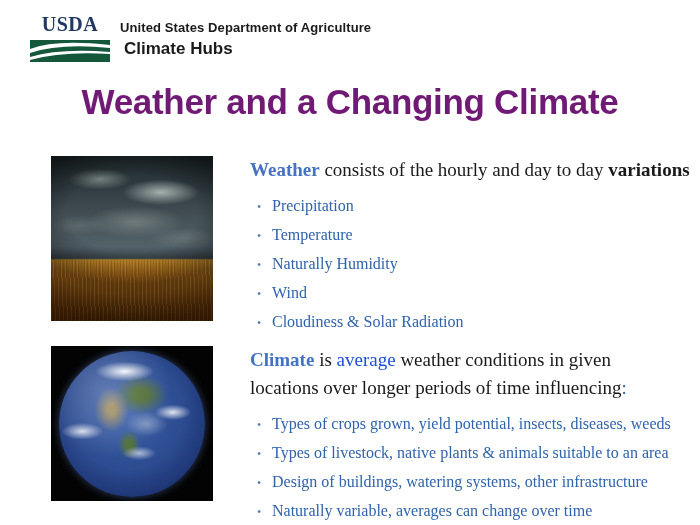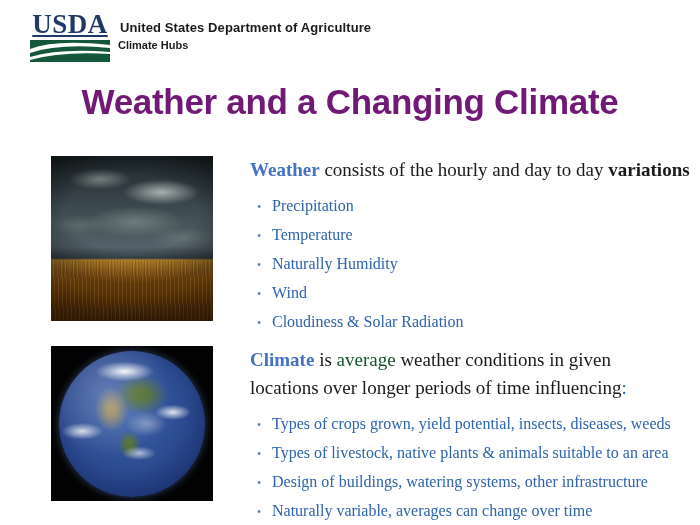--- a/index.html
+++ b/index.html
@@ -14,36 +14,35 @@
 
   
   .header { position: absolute; top: 0; left: 0; width: 100%; height: 70px; }
   .usda-logo {
     position: absolute; left: 30px; top: 10px; width: 80px; height: 52px;
     background: #ffffff;
   }
   .usda-wordmark {
     font-family: "Liberation Serif", serif;
     font-weight: bold;
-    font-size: 27px;
+    font-size: 20px;
     line-height: 28px;
     color: #1F3864;
     letter-spacing: 0.5px;
     text-align: center;
-    text-decoration: underline;
   }
   .usda-field { position: absolute; left: 0; bottom: 0; width: 80px; height: 22px; }
   .dept-line {
     position: absolute; left: 120px; top: 20px;
     font-size: 13px; font-weight: bold; color: #1a1a1a;
     letter-spacing: 0.1px;
   }
   .division-line {
-    position: absolute; left: 118px; top: 39px;
-    font-size: 11px; font-weight: bold; color: #1a1a1a;
+    position: absolute; left: 124px; top: 39px;
+    font-size: 17px; font-weight: bold; color: #1a1a1a;
   }
 
   
   .slide-title {
     position: absolute; top: 82px; left: 0; width: 100%;
     text-align: center;
     font-size: 35px; font-weight: bold;
     letter-spacing: -0.3px;
     color: #701a75;
   }
@@ -98,21 +97,21 @@
   .textblock {
     position: absolute; left: 250px; top: 0; width: 440px;
     font-family: "Liberation Serif", serif;
   }
   .intro {
     margin: 0 0 8px 0;
     font-size: 19px; line-height: 28px; color: #1a1a1a;
   }
   .lead-word { font-weight: bold; color: #4472C4; }
   .emphasis-word { font-weight: bold; color: #1a1a1a; }
-  .highlight-word { color: #14532d; }
+  .highlight-word { color: #1d4ed8; }
   .blue-colon { color: #2E63AD; }
   .bullet-list { list-style: none; margin: 0; padding: 0; }
   .bullet-item {
     display: flex; align-items: baseline;
     font-size: 16px; line-height: 27px; color: #2E63AD;
   }
   .bullet-dot {
     flex: 0 0 auto;
     width: 22px; padding-left: 7px; box-sizing: border-box;
     font-size: 12px; color: #5b7fb2;

